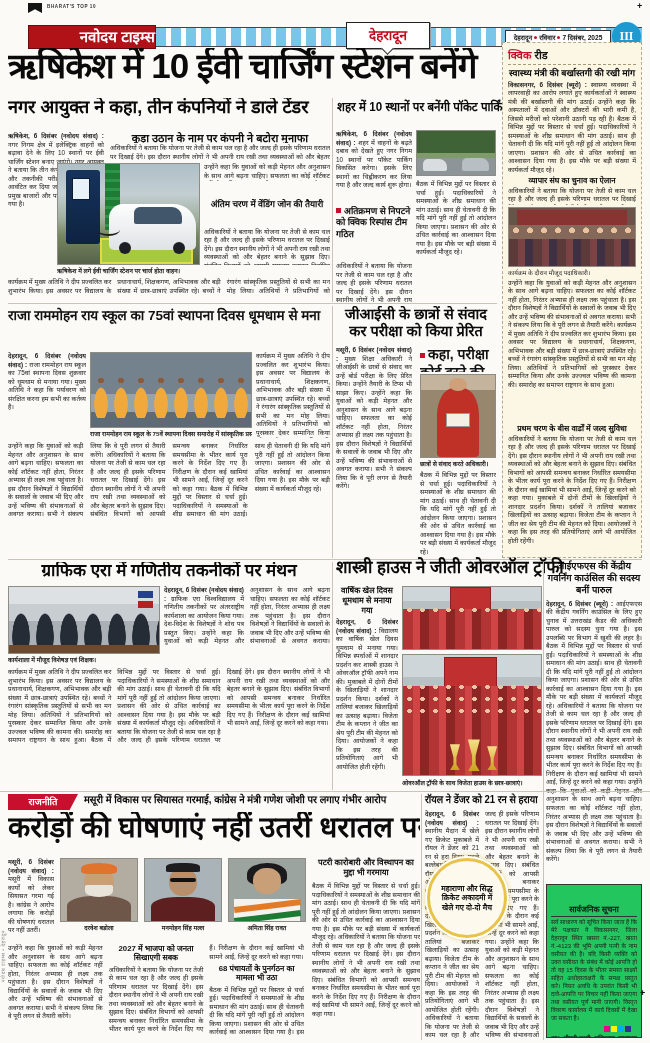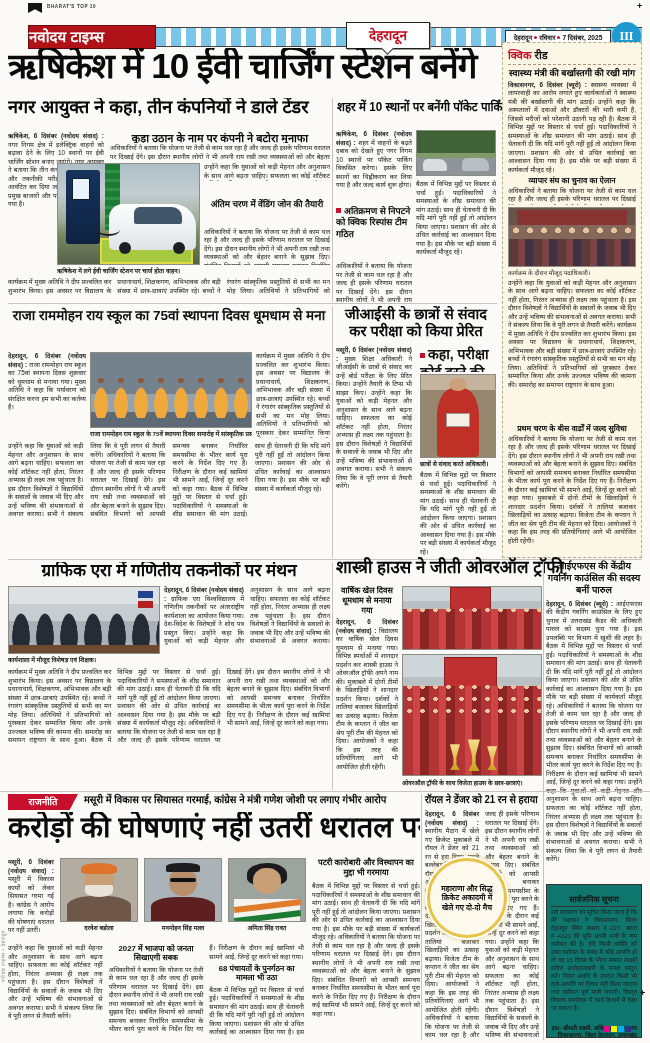--- a/index.html
+++ b/index.html
@@ -16,37 +16,37 @@
   .c4{column-count:4;column-gap:7px}
   .vline{position:absolute;width:1px;background:#c8c4ba}
   .hline{position:absolute;height:1px;background:#c8c4ba}
   .bsq{display:inline-block;width:5px;height:5px;background:#c8102e;margin-right:3px;vertical-align:1px}
   .ph{position:absolute;overflow:hidden;background:#9aa3a8;border:1px solid #8d8d85}
   .sh{position:absolute}
   .hl{font-weight:bold;color:#0a0a0a;line-height:1.04}
   
   .flag{position:absolute;left:28px;top:3px;width:14px;height:10px;background:#141414;clip-path:polygon(0 0,100% 0,100% 100%,50% 62%,0 100%)}
   .tagline{position:absolute;left:47px;top:4px;font-size:4.6px;letter-spacing:.6px;color:#333;font-weight:bold}
-  .logobox{position:absolute;left:28px;top:25px;width:128px;height:24px;background:#b01218;border:1px solid #6e0a0e;color:#fff;font-weight:bold;font-size:15px;text-align:left;line-height:22px}
+  .logobox{position:absolute;left:28px;top:25px;width:128px;height:24px;background:#b01218;border:1px solid #6e0a0e;color:#fff;font-weight:bold;font-size:15px;text-align:right;line-height:22px}
   .stripes{position:absolute;left:156px;top:27px;width:486px;height:20px;background:repeating-linear-gradient(90deg,#79c6e9 0 10px,#ffffff 10px 15px);border-top:1px solid #444;border-bottom:1px solid #444}
   .citytab{position:absolute;left:346px;top:22px;width:84px;height:27px;background:#fff;border:1px solid #222;color:#c00d1e;font-weight:bold;font-size:13.5px;text-align:center;line-height:25px;box-shadow:1px 1px 0 #999}
   .citytab::after{content:"";position:absolute;left:50%;bottom:-5px;width:8px;height:8px;margin-left:-5px;background:#fff;border-right:1px solid #222;border-bottom:1px solid #222;transform:rotate(45deg)}
   .datebox{position:absolute;left:505px;top:30px;width:106px;height:15px;background:#fff;border:1px solid #333;font-size:6.6px;font-weight:bold;text-align:center;line-height:13px;color:#111}
   .rdot{display:inline-block;width:3px;height:3px;border-radius:50%;background:#c8102e;margin:0 2px;vertical-align:1px}
   .pgcircle{position:absolute;left:612px;top:22px;width:29px;height:29px;border-radius:50%;background:#1e9ad1;color:#fff;font-weight:bold;font-size:12px;text-align:center;line-height:29px;font-family:"Liberation Serif","DejaVu Serif",serif}
   .cornerplus{position:absolute;color:#111;font-size:9px;font-weight:bold}
   
   .qrbox{position:absolute;left:502px;top:42px;width:140px;height:516px;background:#fcf6e4;border:1px dashed #b3a98c;padding:4px 5px;overflow:hidden}
   .qrlabel{font-size:11px;font-weight:bold;border-bottom:1px dashed #a89a74;padding-bottom:2px;margin-bottom:3px}
   .qrlabel .acc{color:#c8102e}
   .regbar{position:absolute;display:flex;gap:1px}
   .regbar span{width:6px;height:6px;display:block}
   .ribbon{position:absolute;left:8px;top:794px;width:70px;height:16px;background:#c8102e;color:#fff;font-weight:bold;font-size:9.5px;text-align:center;line-height:16px;clip-path:polygon(0 0,100% 0,88% 100%,0 100%)}
   .circleinset{position:absolute;left:427px;top:858px;width:80px;height:80px;border-radius:50%;background:#fdf9ec;border:3px solid #e8c34a;box-shadow:0 0 0 2px #fff,0 0 7px #d9b63a;display:flex;align-items:center;justify-content:center;text-align:center;font-weight:bold;font-size:7.6px;line-height:1.25;padding:7px;color:#111}
-  .noticebox{position:absolute;left:546px;top:884px;width:96px;height:154px;background:#0f766e;border:1.5px solid #333;padding:8px 4px;overflow:hidden}
+  .noticebox{position:absolute;left:546px;top:884px;width:96px;height:154px;background:#22c55e;border:1.5px solid #333;padding:18px 4px;overflow:hidden}
   .vprint{position:absolute;left:0px;top:930px;writing-mode:vertical-rl;transform:rotate(180deg);font-size:5px;color:#8a8a8a;letter-spacing:.5px}
 </style>
 </head>
 <body>
 
 <div class="flag"></div>
 <div class="tagline">BHARAT'S TOP 10</div>
 <div class="logobox">नवोदय टाइम्स</div>
 <div class="stripes"></div>
 <div class="citytab">देहरादून</div>
@@ -109,21 +109,21 @@
   </div>
   <p class="cap" style="height:8px;font-weight:normal">कार्यक्रम के दौरान मौजूद पदाधिकारी।</p>
   <p class="bt" style="height:142px;margin-top:2px"><span>उन्होंने कहा कि युवाओं को कड़ी मेहनत और अनुशासन के साथ आगे बढ़ना चाहिए। सफलता का कोई शॉर्टकट नहीं होता, निरंतर अभ्यास ही लक्ष्य तक पहुंचाता है। इस दौरान विशेषज्ञों ने विद्यार्थियों के सवालों के जवाब भी दिए और उन्हें भविष्य की संभावनाओं से अवगत कराया। सभी ने संकल्प लिया कि वे पूरी लगन से तैयारी करेंगे।</span> <span>कार्यक्रम में मुख्य अतिथि ने दीप प्रज्वलित कर शुभारंभ किया। इस अवसर पर विद्यालय के प्रधानाचार्य, शिक्षकगण, अभिभावक और बड़ी संख्या में छात्र-छात्राएं उपस्थित रहे। बच्चों ने रंगारंग सांस्कृतिक प्रस्तुतियों से सभी का मन मोह लिया। अतिथियों ने प्रतिभागियों को पुरस्कार देकर सम्मानित किया और उनके उज्ज्वल भविष्य की कामना की। समारोह का समापन राष्ट्रगान के साथ हुआ।</span></p>
   <div class="xh" style="font-size:7.8px;margin:2px 0">प्रथम चरण के बीस वार्डों में जल्द सुविधा</div>
   <p class="bt" style="height:130px"><span>अधिकारियों ने बताया कि योजना पर तेजी से काम चल रहा है और जल्द ही इसके परिणाम धरातल पर दिखाई देंगे। इस दौरान स्थानीय लोगों ने भी अपनी राय रखी तथा व्यवस्थाओं को और बेहतर बनाने के सुझाव दिए। संबंधित विभागों को आपसी समन्वय बनाकर निर्धारित समयसीमा के भीतर कार्य पूरा करने के निर्देश दिए गए हैं। निरीक्षण के दौरान कई खामियां भी सामने आईं, जिन्हें दूर करने को कहा गया।</span> <span>मुकाबले में दोनों टीमों के खिलाड़ियों ने शानदार प्रदर्शन किया। दर्शकों ने तालियां बजाकर खिलाड़ियों का उत्साह बढ़ाया। विजेता टीम के कप्तान ने जीत का श्रेय पूरी टीम की मेहनत को दिया। आयोजकों ने कहा कि इस तरह की प्रतियोगिताएं आगे भी आयोजित होती रहेंगी।</span></p>
 </div>
 
 <div class="hline" style="left:8px;top:303px;width:489px"></div>
 
 <div class="abs" style="left:8px;top:306px;width:322px;height:252px">
-  <div style="font-size:13.5px;font-weight:bold;text-align:center;height:18px;white-space:nowrap;overflow:hidden;color:#111">राजा राममोहन राय स्कूल का 75वां स्थापना दिवस धूमधाम से मना</div>
+  <div style="font-size:13.5px;font-weight:bold;text-align:left;height:18px;white-space:nowrap;overflow:hidden;color:#111">राजा राममोहन राय स्कूल का 75वां स्थापना दिवस धूमधाम से मना</div>
   <p class="bt abs" style="left:0;top:46px;width:78px;height:86px"><span class="dl">देहरादून, 6 दिसंबर (नवोदय संवाद) :</span> <span>राजा राममोहन राय स्कूल का 75वां स्थापना दिवस शुक्रवार को धूमधाम से मनाया गया। मुख्य अतिथि ने कहा कि पर्यावरण को संरक्षित करना हम सभी का कर्तव्य है।</span></p>
   <div class="ph" style="left:82px;top:46px;width:162px;height:76px;background:linear-gradient(180deg,#74828e 0 55%,#97a3ab 55% 80%,#5f6b74 80%)">
     <div class="sh" style="left:0;top:26%;width:100%;height:22%;background:radial-gradient(circle 3px at 50% 50%,#8a5a3a 95%,transparent) 0 0/20px 17px repeat"></div>
     <div class="sh" style="left:0;top:38%;width:100%;height:50%;background:radial-gradient(ellipse 7px 17px at 50% 55%,#f2a93b 92%,transparent) 0 0/20px 42px repeat"></div>
   </div>
   <p class="bt abs" style="left:248px;top:46px;width:74px;height:86px">कार्यक्रम में मुख्य अतिथि ने दीप प्रज्वलित कर शुभारंभ किया। इस अवसर पर विद्यालय के प्रधानाचार्य, शिक्षकगण, अभिभावक और बड़ी संख्या में छात्र-छात्राएं उपस्थित रहे। बच्चों ने रंगारंग सांस्कृतिक प्रस्तुतियों से सभी का मन मोह लिया। अतिथियों ने प्रतिभागियों को पुरस्कार देकर सम्मानित किया और उनके उज्ज्वल भविष्य की कामना की। समारोह का समापन राष्ट्रगान के साथ हुआ।</p>
   <p class="cap abs" style="left:82px;top:124px;width:162px;height:10px;white-space:nowrap">राजा राममोहन राय स्कूल के 75वें स्थापना दिवस समारोह में सांस्कृतिक प्रस्तुति देती छात्राएं।</p>
   <p class="bt c4 abs" style="left:0;top:136px;width:322px;height:114px"><span>उन्होंने कहा कि युवाओं को कड़ी मेहनत और अनुशासन के साथ आगे बढ़ना चाहिए। सफलता का कोई शॉर्टकट नहीं होता, निरंतर अभ्यास ही लक्ष्य तक पहुंचाता है। इस दौरान विशेषज्ञों ने विद्यार्थियों के सवालों के जवाब भी दिए और उन्हें भविष्य की संभावनाओं से अवगत कराया। सभी ने संकल्प लिया कि वे पूरी लगन से तैयारी करेंगे।</span> <span>अधिकारियों ने बताया कि योजना पर तेजी से काम चल रहा है और जल्द ही इसके परिणाम धरातल पर दिखाई देंगे। इस दौरान स्थानीय लोगों ने भी अपनी राय रखी तथा व्यवस्थाओं को और बेहतर बनाने के सुझाव दिए। संबंधित विभागों को आपसी समन्वय बनाकर निर्धारित समयसीमा के भीतर कार्य पूरा करने के निर्देश दिए गए हैं। निरीक्षण के दौरान कई खामियां भी सामने आईं, जिन्हें दूर करने को कहा गया।</span> <span>बैठक में विभिन्न मुद्दों पर विस्तार से चर्चा हुई। पदाधिकारियों ने समस्याओं के शीघ्र समाधान की मांग उठाई। साथ ही चेतावनी दी कि यदि मांगें पूरी नहीं हुईं तो आंदोलन किया जाएगा। प्रशासन की ओर से उचित कार्रवाई का आश्वासन दिया गया है। इस मौके पर बड़ी संख्या में कार्यकर्ता मौजूद रहे।</span></p>
 </div>
 

